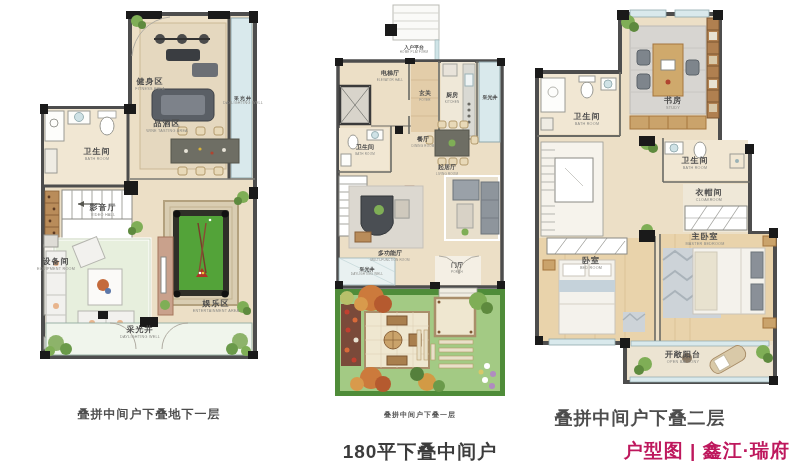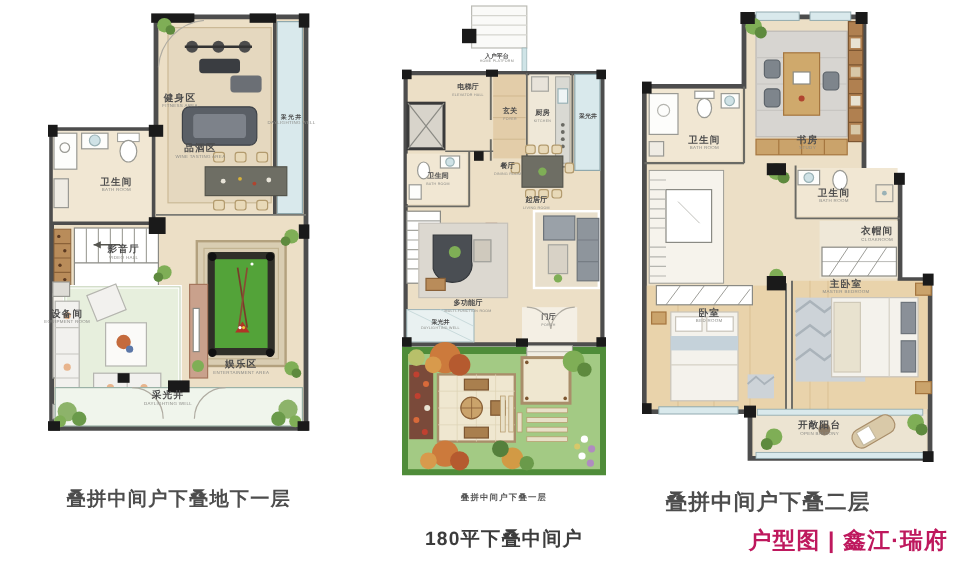--- a/index.html
+++ b/index.html
@@ -13,25 +13,25 @@
   .rlabel{position:absolute;transform:translateX(-50%);text-align:center;line-height:1.25;
           color:#4c4c4c;white-space:nowrap;pointer-events:none;z-index:5;}
   .rlabel .zh{display:block;font-size:8px;font-weight:bold;letter-spacing:1px;}
   .rlabel .en{display:block;font-size:6px;transform:scale(0.62);transform-origin:50% 0;
               color:#8a8a86;letter-spacing:0.4px;}
   .plan1 .rlabel .zh{font-size:6px;letter-spacing:0;}
   .plan1 .rlabel .en{font-size:6px;transform:scale(0.5);}
   .tiny .zh{font-size:5px !important;}
   .caption{position:absolute;text-align:center;font-weight:bold;color:#4d4d4d;
            letter-spacing:1px;}
-  .cap0{left:40px;top:406px;width:218px;font-size:16px;}
+  .cap0{left:40px;top:406px;width:218px;font-size:12px;}
   .cap1{left:335px;top:410px;width:170px;font-size:7px;color:#555;}
   .cap2{left:535px;top:406px;width:210px;font-size:18px;}
   .footer-title{position:absolute;left:340px;top:439px;width:160px;text-align:center;
-                font-size:16px;font-weight:600;color:#3c3c3c;letter-spacing:1px;}
+                font-size:19px;font-weight:600;color:#3c3c3c;letter-spacing:1px;}
   .footer-brand{position:absolute;right:10px;top:438px;font-size:19px;font-weight:bold;
                 color:#be185d;letter-spacing:1px;}
 </style>
 </head>
 <body>
 
 <div class="sheet">
 
   <div class="plan plan0">
     <svg width="218" height="366" viewBox="0 0 218 366">
@@ -216,21 +216,21 @@
         <span class="en">WINE TASTING AREA</span>
       </div>
     <div class="rlabel" style="left:16px;top:246px">
       <span class="zh">设备间</span>
         <span class="en">EQUIPMENT ROOM</span>
       </div>
     <div class="rlabel" style="left:63px;top:192px">
       <span class="zh">影音厅</span>
         <span class="en">VIDEO HALL</span>
       </div>
-    <div class="rlabel" style="left:161px;top:288px">
+    <div class="rlabel" style="left:176px;top:288px">
       <span class="zh">娱乐区</span>
         <span class="en">ENTERTAINMENT AREA</span>
       </div>
     <div class="rlabel" style="left:100px;top:314px">
       <span class="zh">采光井</span>
         <span class="en">DAYLIGHTING WELL</span>
       </div>
   </div>
   <div class="caption cap0">叠拼中间户下叠地下一层</div>
 
@@ -612,33 +612,33 @@
         <rect x="0" y="60" width="8" height="10"></rect>
           <rect x="0" y="328" width="8" height="9"></rect>
         <rect x="104" y="222" width="16" height="12"></rect>
           <rect x="104" y="128" width="16" height="10"></rect>
         <rect x="210" y="136" width="9" height="10"></rect>
           <rect x="234" y="220" width="9" height="10"></rect>
         <rect x="85" y="330" width="10" height="10"></rect>
           <rect x="234" y="368" width="9" height="9"></rect>
       </g>
     </svg>
-    <div class="rlabel" style="left:138px;top:104px">
+    <div class="rlabel" style="left:138px;top:88px">
       <span class="zh">书房</span>
         <span class="en">STUDY</span>
       </div>
     <div class="rlabel" style="left:52px;top:104px">
       <span class="zh">卫生间</span>
         <span class="en">BATH ROOM</span>
       </div>
     <div class="rlabel" style="left:160px;top:148px">
       <span class="zh">卫生间</span>
         <span class="en">BATH ROOM</span>
       </div>
-    <div class="rlabel" style="left:196px;top:180px">
+    <div class="rlabel" style="left:174px;top:180px">
       <span class="zh">衣帽间</span>
         <span class="en">CLOAKROOM</span>
       </div>
     <div class="rlabel" style="left:170px;top:224px">
       <span class="zh">主卧室</span>
         <span class="en">MASTER BEDROOM</span>
       </div>
     <div class="rlabel" style="left:56px;top:248px">
       <span class="zh">卧室</span>
         <span class="en">BED ROOM</span>

